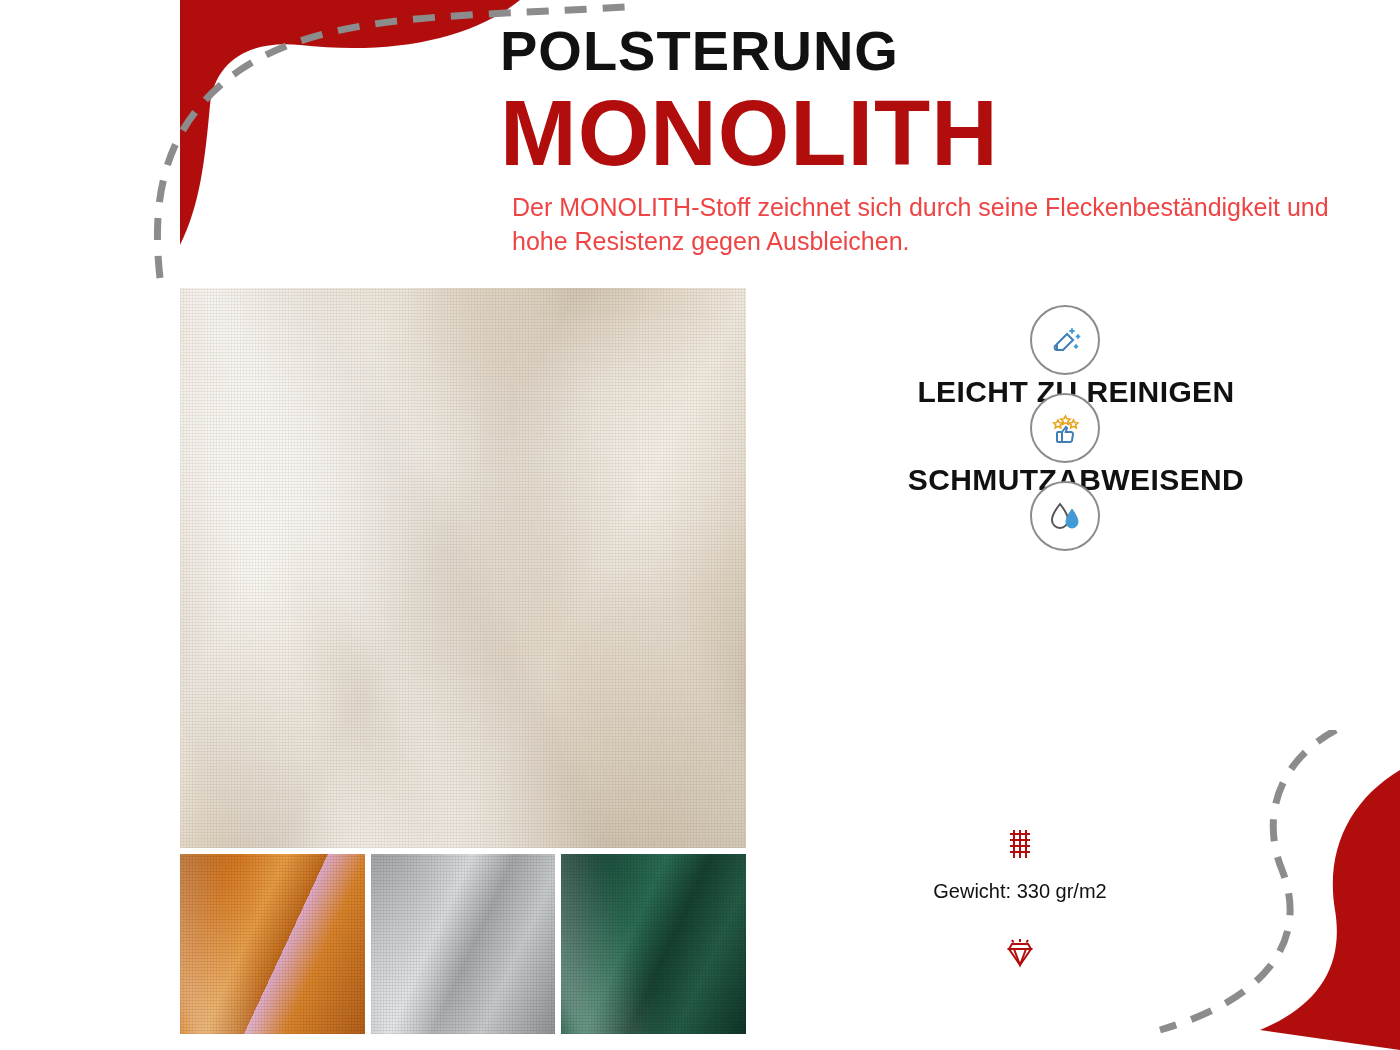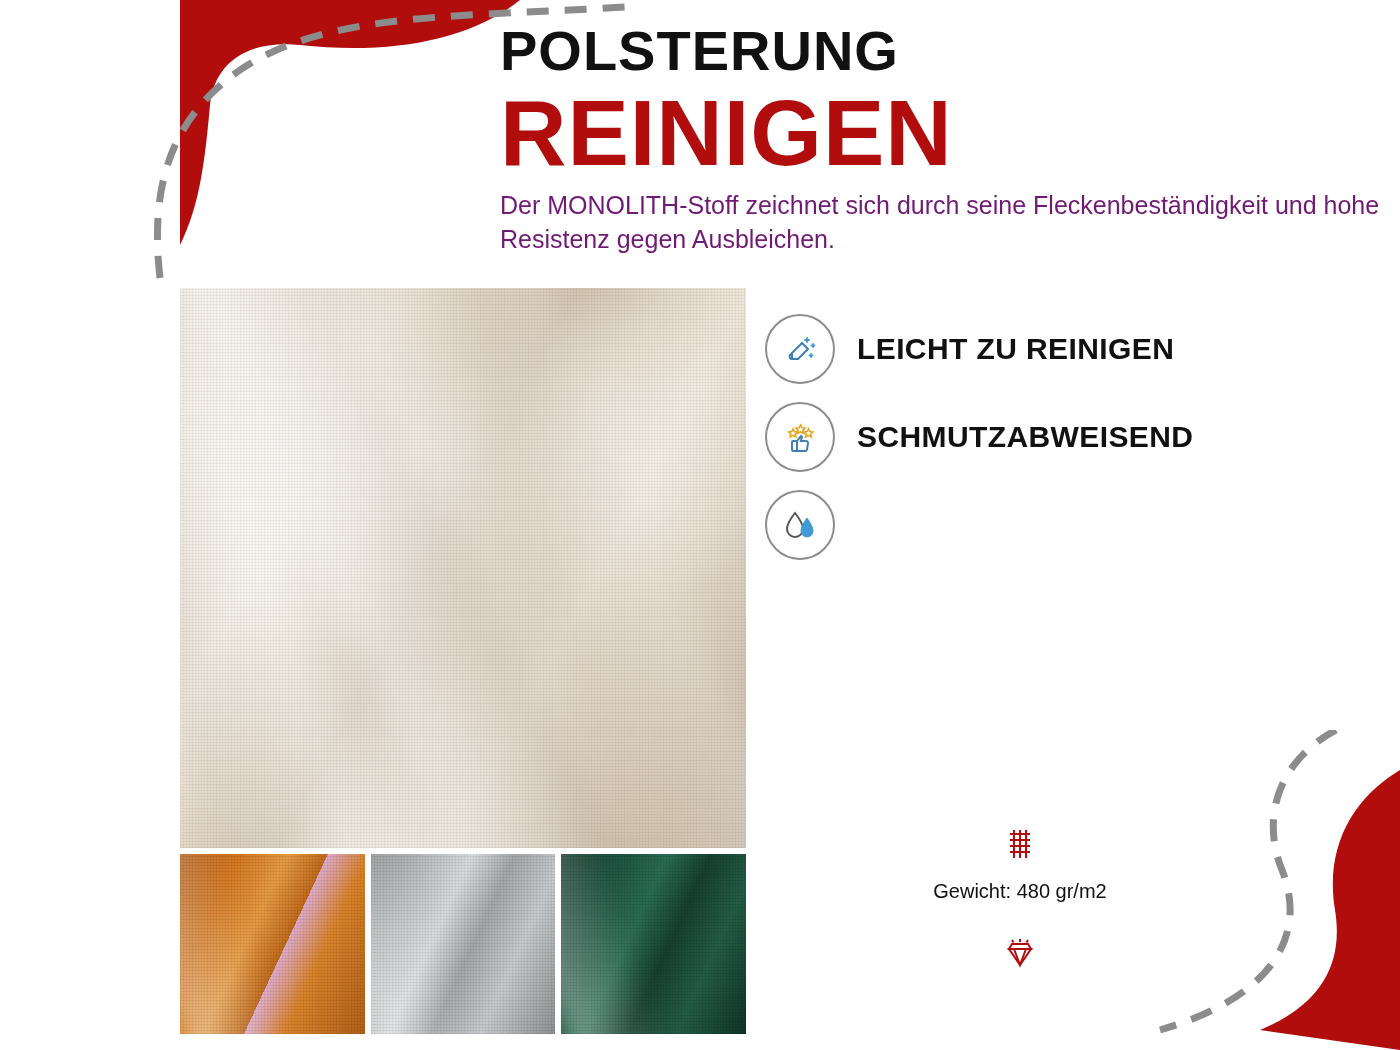--- a/index.html
+++ b/index.html
@@ -23,21 +23,21 @@
   }
   .kicker{
     font-size:56px;font-weight:bold;color:#111111;letter-spacing:1px;
     line-height:1.05;margin:0;
   }
   .title{
     font-size:92px;font-weight:bold;color:#b20d0d;letter-spacing:1px;
     line-height:1.0;margin:6px 0 10px 0;
   }
   .subtitle{
-    font-size:25px;color:#701a75;line-height:1.35;margin:0;
+    font-size:25px;color:#ef4444;line-height:1.35;margin:12px;
   }
 
   
   .fabric-main{
     position:absolute;left:180px;top:288px;width:566px;height:560px;
     background:
       radial-gradient(ellipse 120% 60% at 38% 30%, rgba(255,255,255,.85), rgba(255,255,255,0) 60%),
       linear-gradient(118deg,#d9cdbb 0%,#e9e0d2 16%,#f2ece1 26%,#ded2c0 38%,#cfc1ad 46%,
                       #e3d9ca 56%,#efe8dd 66%,#e2d8c9 78%,#d2c5b1 90%,#c9bba7 100%);
       overflow:hidden;
@@ -72,21 +72,21 @@
     background-image:
       repeating-linear-gradient(0deg, rgba(0,0,0,.35) 0 1px, rgba(0,0,0,0) 1px 3px),
       repeating-linear-gradient(90deg, rgba(0,0,0,.28) 0 1px, rgba(0,0,0,0) 1px 3px);
   }
   .sw-orange{background:linear-gradient(115deg,#b7621b 0%,#d4771f 22%,#e79b43 40%,#c06a1c 55%,#e0accc 55.01%,#d9832a 70%,#b25f1a 100%);}
   .sw-grey{background:linear-gradient(115deg,#8e9092 0%,#b9bcbe 20%,#d9dcde 38%,#a4a7a9 54%,#c8cbcd 72%,#8f9193 100%);}
   .sw-green{background:linear-gradient(115deg,#143a2c 0%,#1d5340 22%,#2a6b52 40%,#16402f 56%,#245c46 74%,#103426 100%);}
 
   
   .features{position:absolute;left:765px;top:305px;width:600px;}
-  .feature{display:flex;align-items:center;height:88px;}
+  .feature{display:flex;align-items:center;height:88px;flex-direction:column;}
   .feature .ring{
     width:66px;height:66px;border:2px solid #8c8c8c;border-radius:50%;
     display:flex;align-items:center;justify-content:center;flex:0 0 66px;
     background:#fff;
   }
   .feature .flabel{
     margin-left:22px;font-size:30px;font-weight:bold;color:#111;letter-spacing:.4px;
     white-space:nowrap;
   }
 
@@ -101,21 +101,21 @@
 
 <div class="page">
 
   <svg class="corner-tl" viewBox="0 0 660 280">
     <path d="M0,0 L520,0 C470,40 390,55 300,45 C250,40 215,60 210,105 C205,160 200,205 180,245 L180,0 Z" fill="#b20d0d"></path>
     <path d="M160,278 C150,190 168,120 240,70 C330,10 460,18 640,6" fill="none" stroke="#8c8c8c" stroke-width="7" stroke-dasharray="22 16"></path>
   </svg>
 
   <div class="header">
     <p class="kicker">POLSTERUNG</p>
-    <p class="title">REINIGEN</p>
+    <p class="title">MONOLITH</p>
     <p class="subtitle">Der MONOLITH-Stoff zeichnet sich durch seine Fleckenbeständigkeit und hohe Resistenz gegen Ausbleichen.</p>
   </div>
 
   <div class="fabric-main">
     <div class="fold-a"></div>
     <div class="fold-b"></div>
     <div class="weave"></div>
   </div>
 
   <div class="swatches">
@@ -180,21 +180,21 @@
 
     <div class="spec">
       <div class="sicon">
         <svg width="44" height="44" viewBox="0 0 44 44">
           <g stroke="#b20d0d" stroke-width="2">
             <path d="M12 12 h20 M12 18 h20 M12 24 h20 M12 30 h20"></path>
             <path d="M16 8 v28 M22 8 v28 M28 8 v28"></path>
           </g>
         </svg>
       </div>
-      <div class="stext">Gewicht: 480 gr/m2</div>
+      <div class="stext">Gewicht: 330 gr/m2</div>
     </div>
 
     <div class="spec">
       <div class="sicon">
         <svg width="44" height="44" viewBox="0 0 44 44">
           <g stroke="#b20d0d" stroke-width="2" fill="none">
             <path d="M11 18 h22 L22 34 Z"></path>
             <path d="M14 13 h16 l3 5 H11 Z"></path>
             <path d="M16 18 L22 34 L28 18"></path>
             <path d="M22 8 v3 M14 9 l1.5 2.5 M30 9 l-1.5 2.5"></path>

